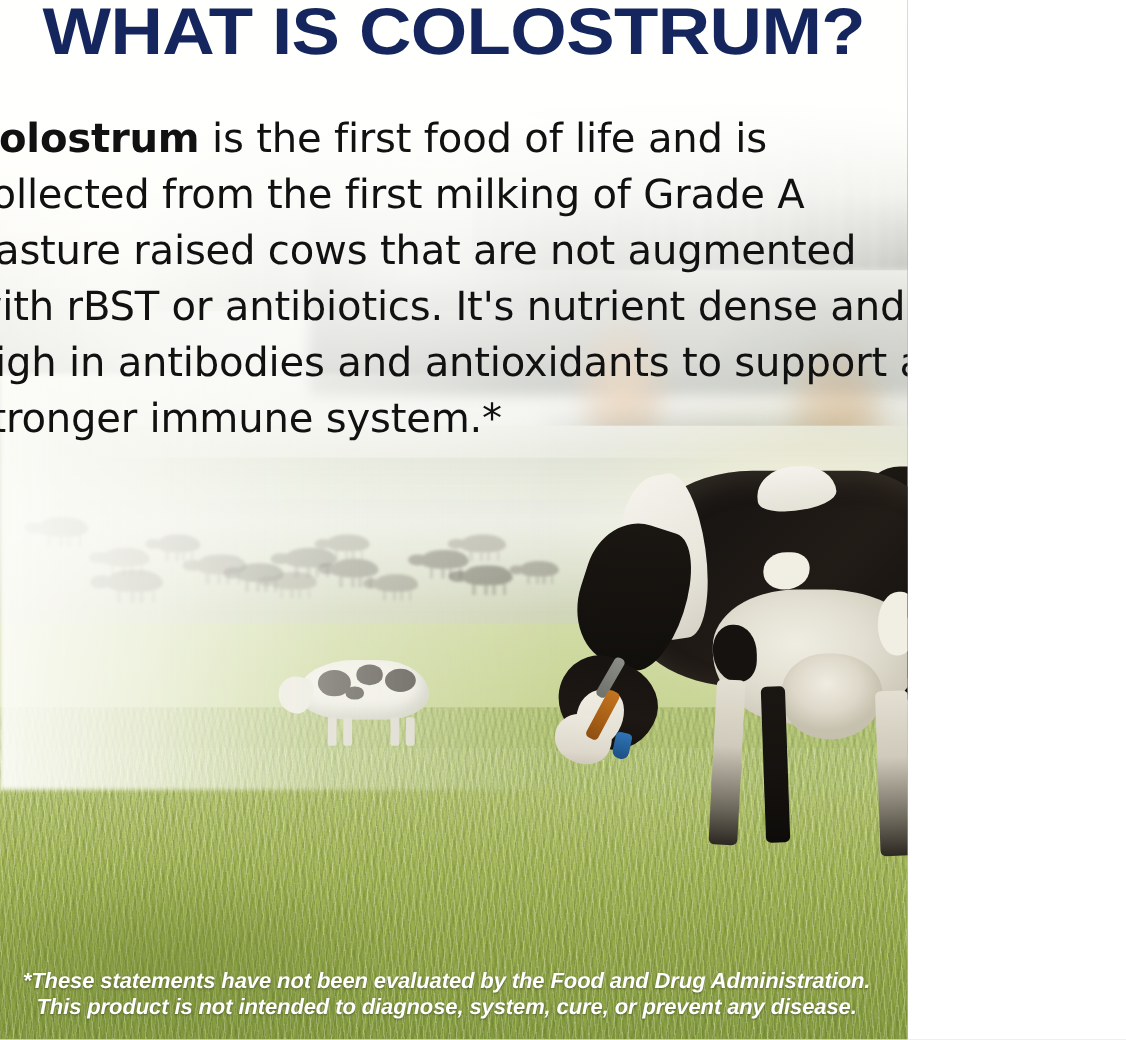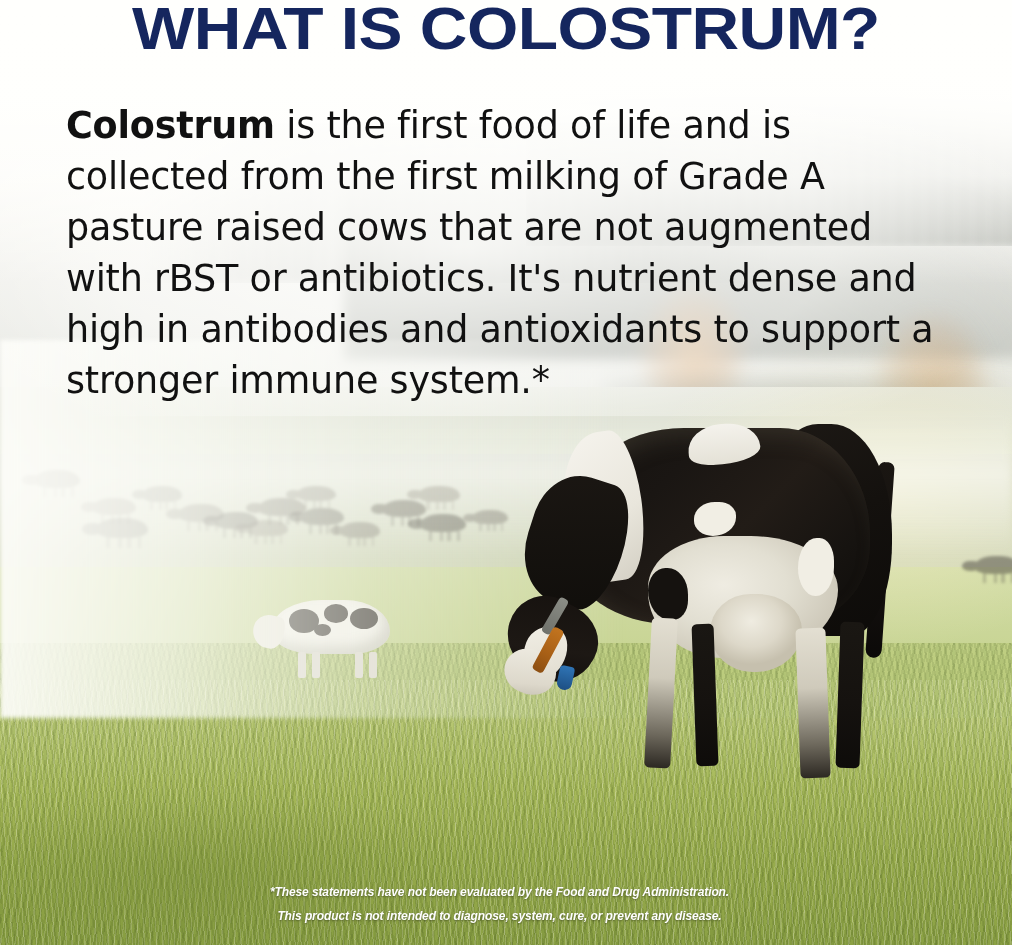--- a/index.html
+++ b/index.html
@@ -3,21 +3,21 @@
 <meta charset="utf-8">
 <title>What Is Colostrum</title>
 <style>
   html, body {
     margin: 0;
     padding: 0;
     background: #ffffff;
   }
   #page {
     position: relative;
-    width: 1012px;
+    width: 825px;
     height: 945px;
     overflow: hidden;
     font-family: "Liberation Sans", sans-serif;
     background: #8b5cf6;
     text-decoration: underline;
   }
 
   
   .scene { position:absolute; inset:0; overflow:hidden; }
 
@@ -342,21 +342,21 @@
   .paragraph b { font-weight:700; }
 
   .disclaimer {
     position:absolute;
     left:0; right:13px;
     top:880px;
     text-align:center;
     font-family:"Liberation Sans", sans-serif;
     font-weight:700;
     font-style:italic;
-    font-size:12px;
+    font-size:20px;
     line-height:24px;
     color:#ffffff;
     letter-spacing:-0.1px;
     text-shadow: 0 1px 2px rgba(40,45,20,.55);
     z-index:40;
   }
   .disclaimer div { display:block; }
 </style>
 </head>
 <body>

